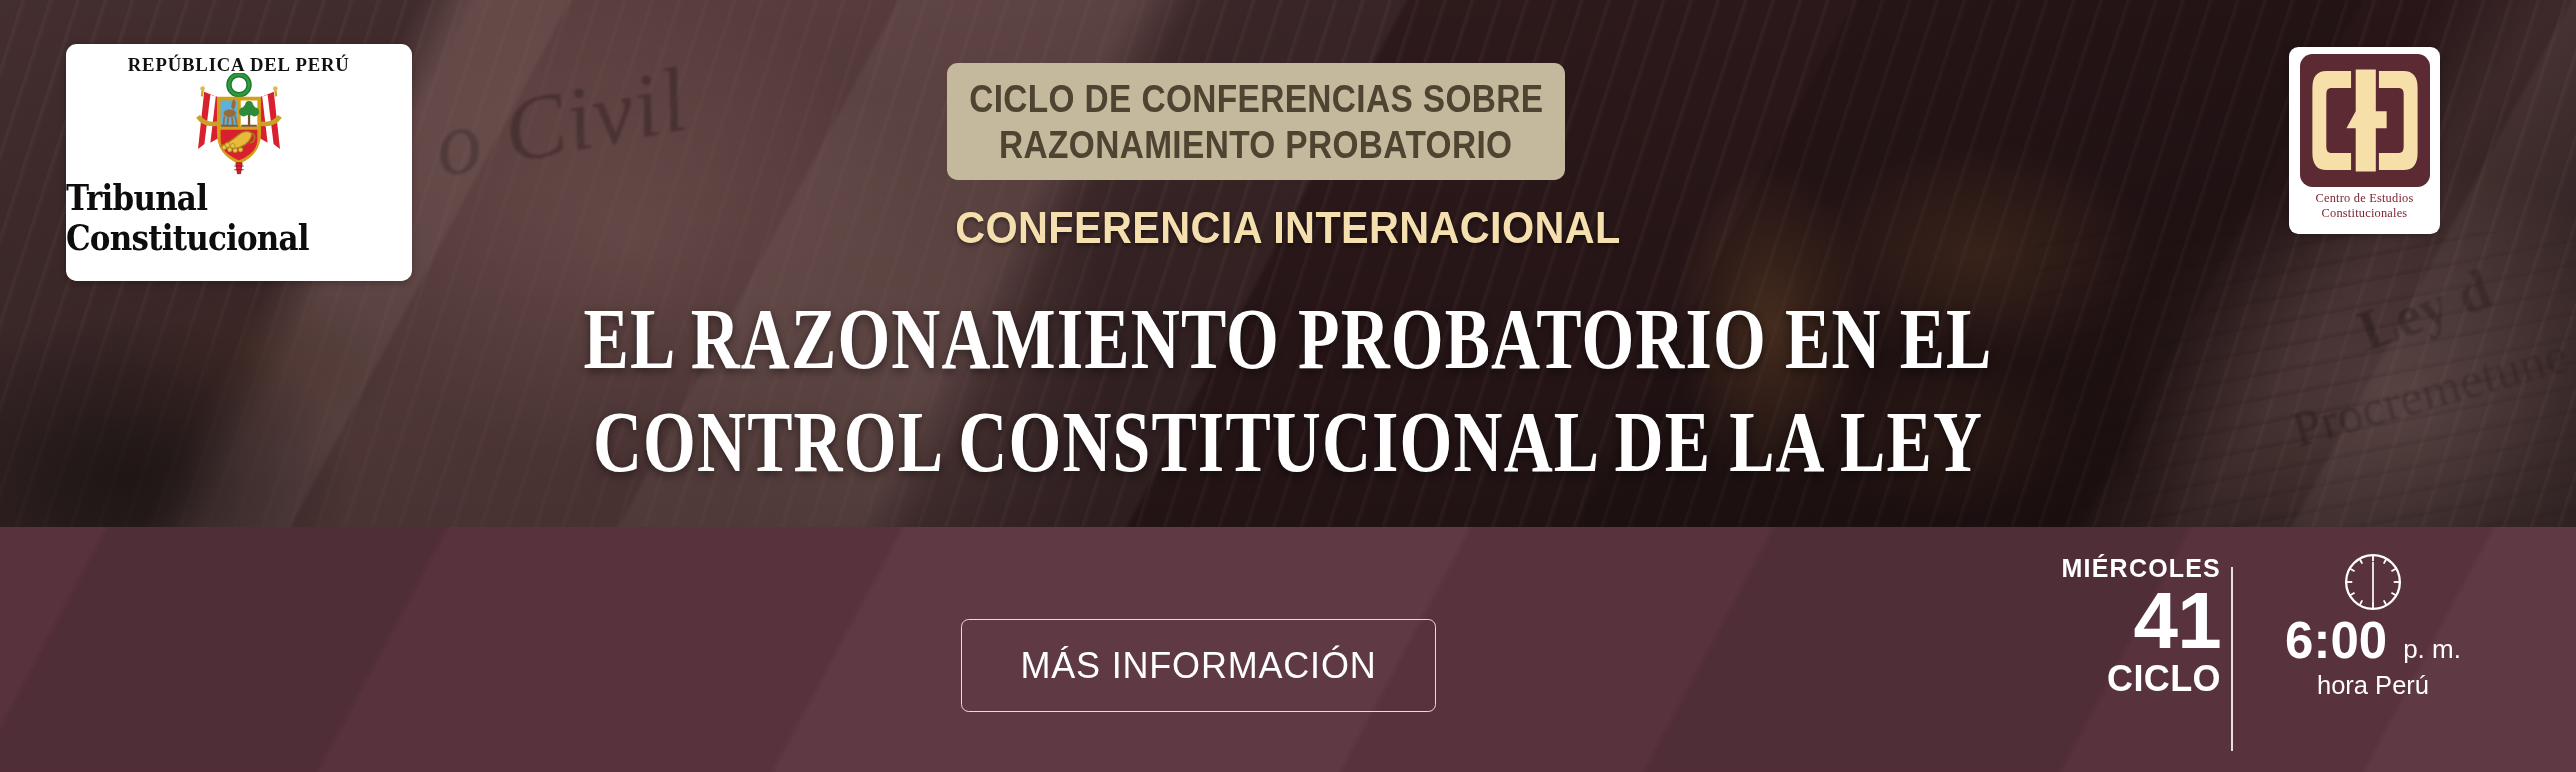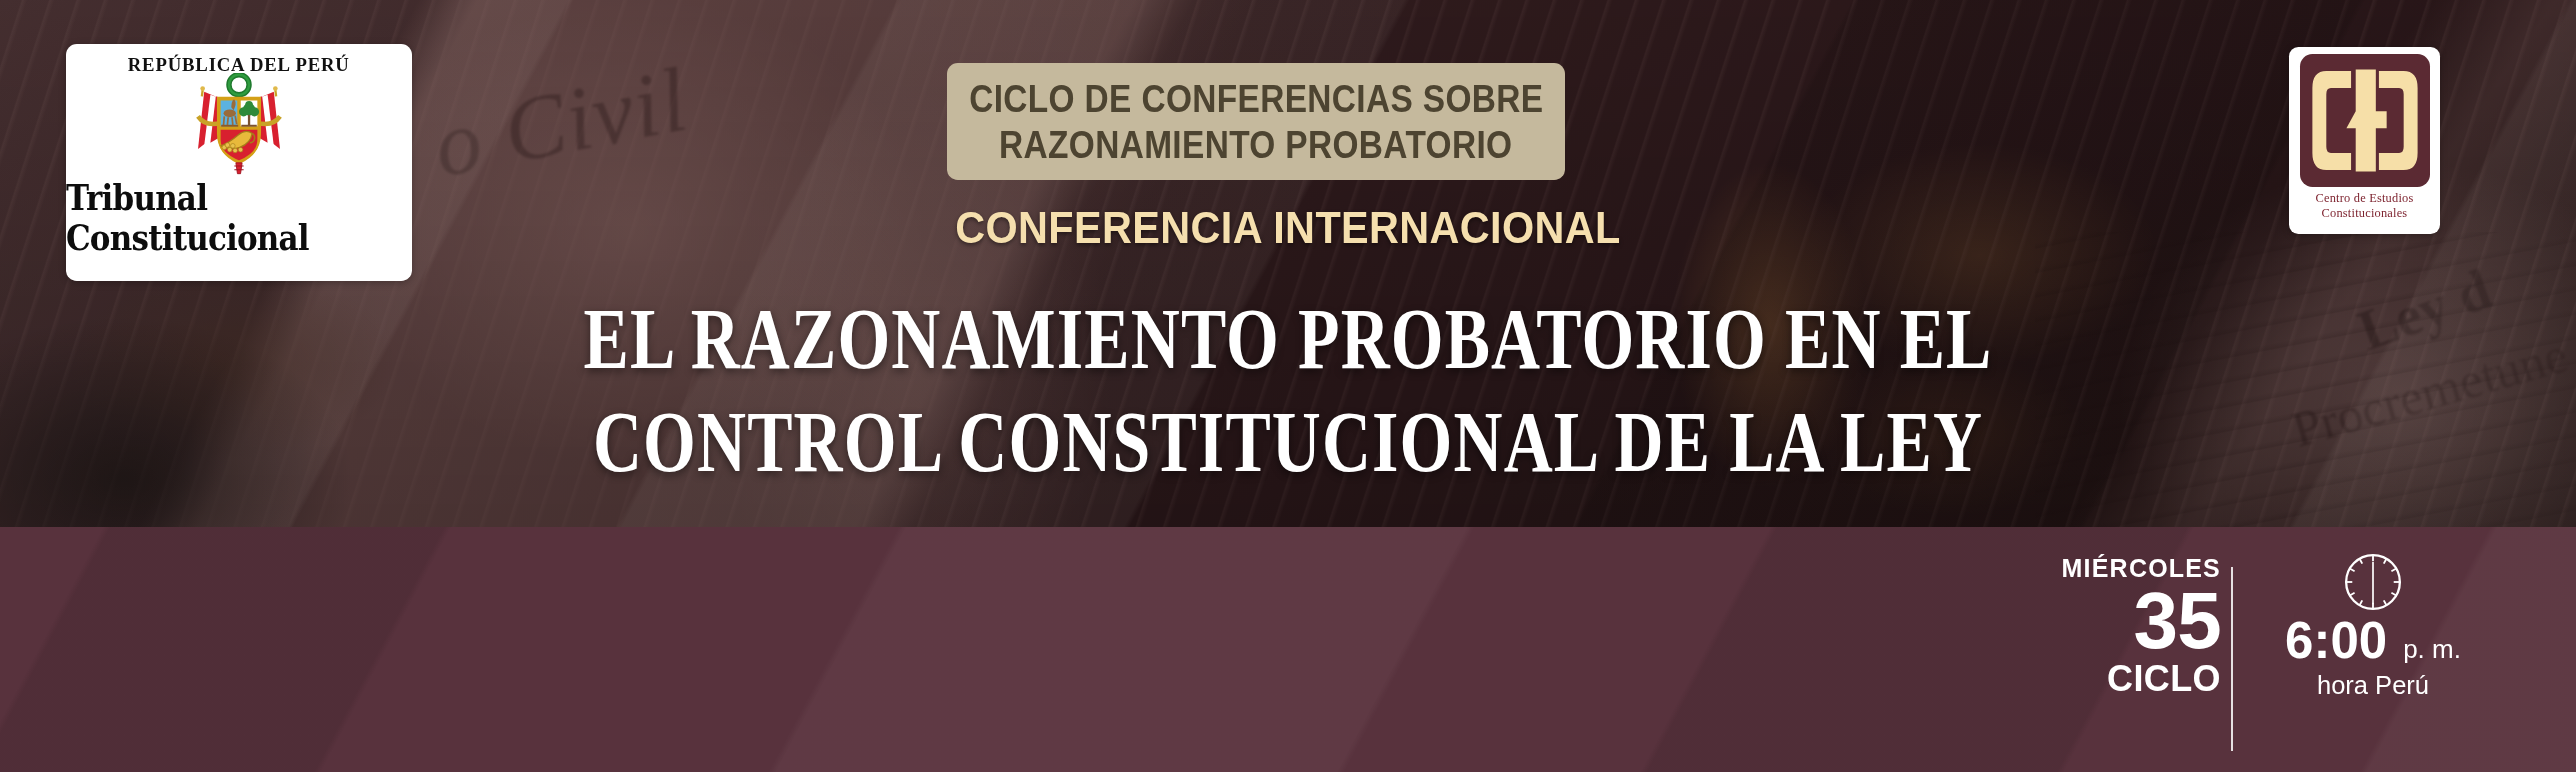--- a/index.html
+++ b/index.html
@@ -404,24 +404,25 @@
 
   <div class="main-title">
     <span class="tl">EL RAZONAMIENTO PROBATORIO EN EL</span>
     <span class="tl">CONTROL CONSTITUCIONAL DE LA LEY</span>
   </div>
 
   <div class="bottom-band">
     <div class="band-facets"></div>
   </div>
 
+  <div class="cta">MÁS INFORMACIÓN</div>
 
   <div class="date-block">
     <div class="date-dow">MIÉRCOLES</div>
-    <div class="date-day">35</div>
+    <div class="date-day">41</div>
     <div class="date-month">CICLO</div>
   </div>
 
   <div class="v-divider"></div>
 
   <div class="time-block">
     <div class="clock-wrap">
       <svg width="66" height="66" viewBox="0 0 86 86">
         <circle cx="43" cy="43" r="35" fill="none" stroke="#ffffff" stroke-width="3"></circle>
         <g stroke="#ffffff" stroke-width="2.4">

